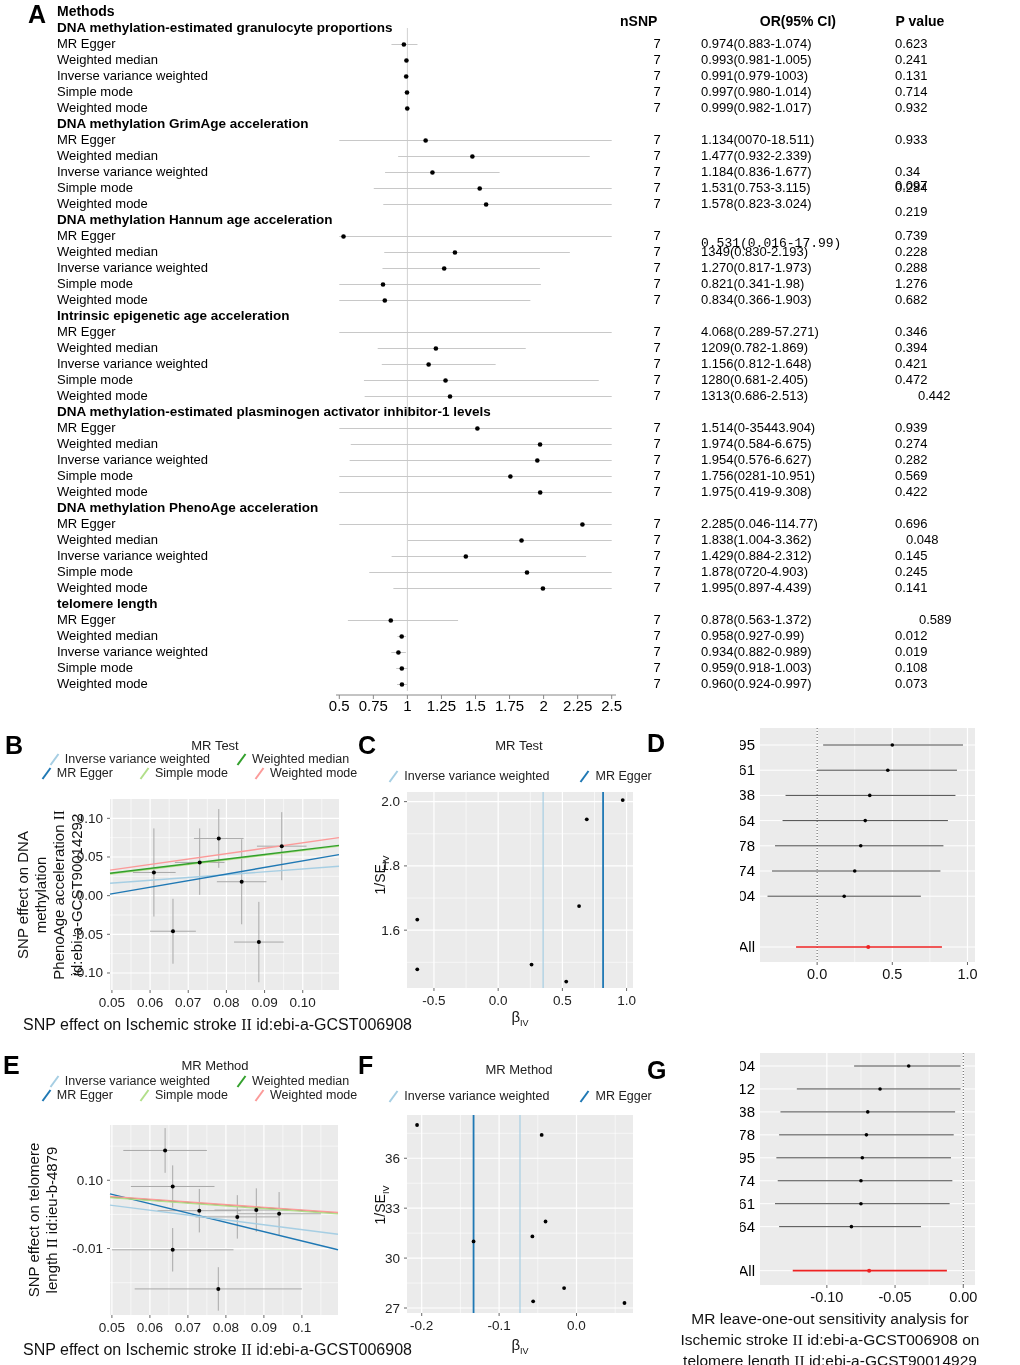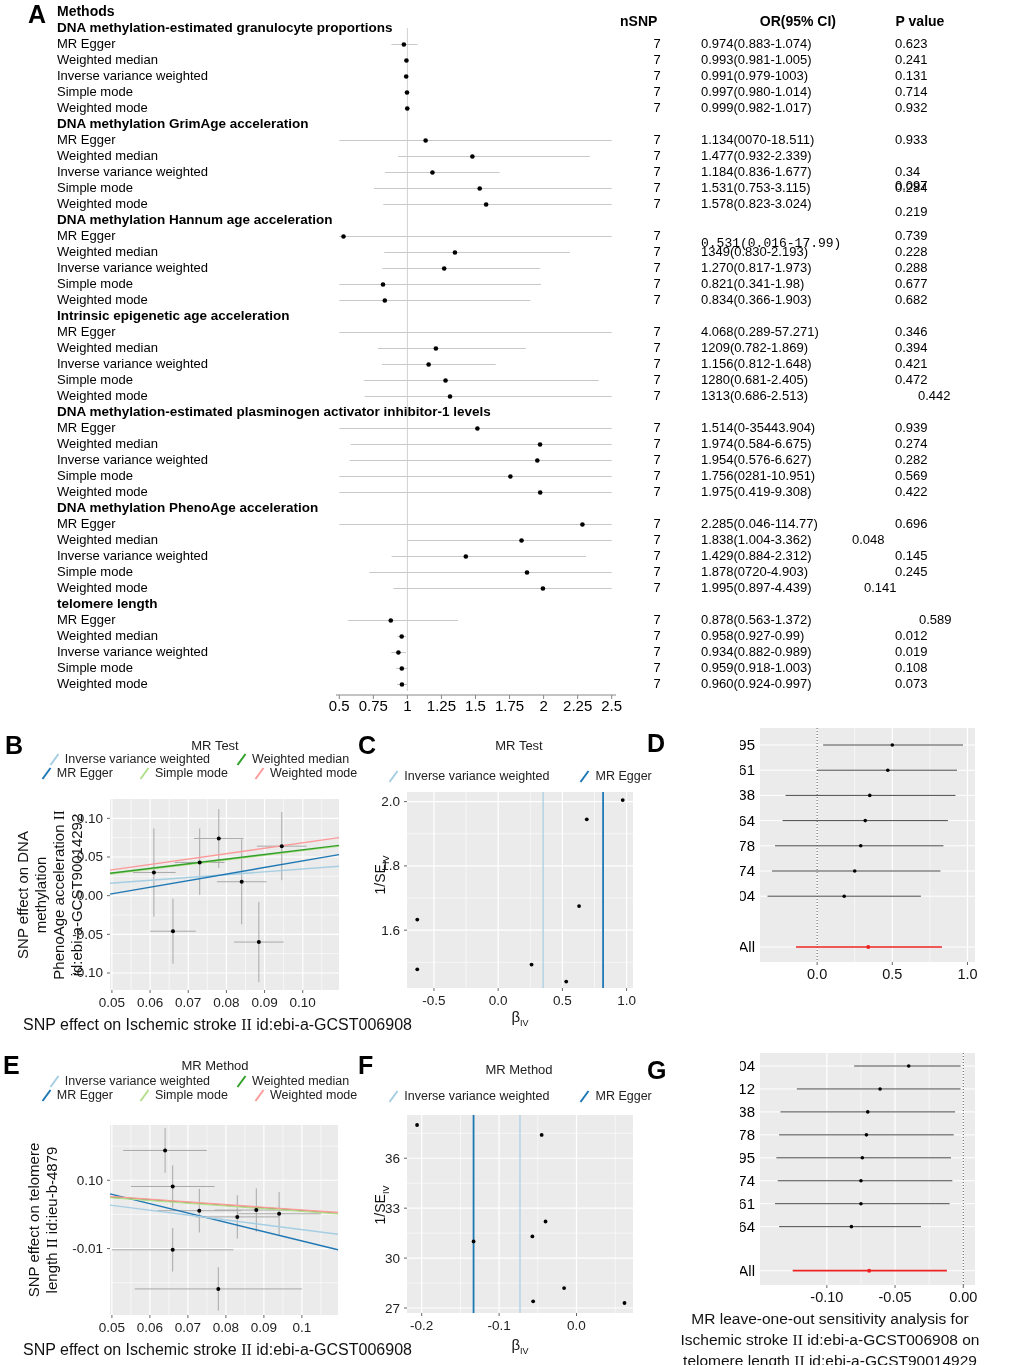--- a/index.html
+++ b/index.html
@@ -244,21 +244,21 @@
         <div class="a-row" style="position: absolute; left: 640px; top: 244px; width: 34px; text-align: center;">7</div>
         <div class="a-row" style="position: absolute; left: 701px; top: 244px;">1349(0.830-2.193)</div>
         <div class="a-row" style="position: absolute; left: 895px; top: 244px;">0.228</div>
         <div class="a-row" style="position: absolute; left: 57px; top: 260px;">Inverse variance weighted</div>
         <div class="a-row" style="position: absolute; left: 640px; top: 260px; width: 34px; text-align: center;">7</div>
         <div class="a-row" style="position: absolute; left: 701px; top: 260px;">1.270(0.817-1.973)</div>
         <div class="a-row" style="position: absolute; left: 895px; top: 260px;">0.288</div>
         <div class="a-row" style="position: absolute; left: 57px; top: 276px;">Simple mode</div>
         <div class="a-row" style="position: absolute; left: 640px; top: 276px; width: 34px; text-align: center;">7</div>
         <div class="a-row" style="position: absolute; left: 701px; top: 276px;">0.821(0.341-1.98)</div>
-        <div class="a-row" style="position: absolute; left: 895px; top: 276px;">0.677</div>
+        <div class="a-row" style="position: absolute; left: 895px; top: 276px;">1.276</div>
         <div class="a-row" style="position: absolute; left: 57px; top: 292px;">Weighted mode</div>
         <div class="a-row" style="position: absolute; left: 640px; top: 292px; width: 34px; text-align: center;">7</div>
         <div class="a-row" style="position: absolute; left: 701px; top: 292px;">0.834(0.366-1.903)</div>
         <div class="a-row" style="position: absolute; left: 895px; top: 292px;">0.682</div>
         <div class="a-title" style="position: absolute; left: 57px; top: 308px;">Intrinsic epigenetic age acceleration</div>
         <div class="a-row" style="position: absolute; left: 57px; top: 324px;">MR Egger</div>
         <div class="a-row" style="position: absolute; left: 640px; top: 324px; width: 34px; text-align: center;">7</div>
         <div class="a-row" style="position: absolute; left: 701px; top: 324px;">4.068(0.289-57.271)</div>
         <div class="a-row" style="position: absolute; left: 895px; top: 324px;">0.346</div>
         <div class="a-row" style="position: absolute; left: 57px; top: 340px;">Weighted median</div>
@@ -299,33 +299,33 @@
         <div class="a-row" style="position: absolute; left: 701px; top: 484px;">1.975(0.419-9.308)</div>
         <div class="a-row" style="position: absolute; left: 895px; top: 484px;">0.422</div>
         <div class="a-title" style="position: absolute; left: 57px; top: 500px;">DNA methylation PhenoAge acceleration</div>
         <div class="a-row" style="position: absolute; left: 57px; top: 516px;">MR Egger</div>
         <div class="a-row" style="position: absolute; left: 640px; top: 516px; width: 34px; text-align: center;">7</div>
         <div class="a-row" style="position: absolute; left: 701px; top: 516px;">2.285(0.046-114.77)</div>
         <div class="a-row" style="position: absolute; left: 895px; top: 516px;">0.696</div>
         <div class="a-row" style="position: absolute; left: 57px; top: 532px;">Weighted median</div>
         <div class="a-row" style="position: absolute; left: 640px; top: 532px; width: 34px; text-align: center;">7</div>
         <div class="a-row" style="position: absolute; left: 701px; top: 532px;">1.838(1.004-3.362)</div>
-        <div class="a-row" style="position: absolute; left: 852px; top: 532px;">0.048</div>
+        <div class="a-row" style="position: absolute; left: 906px; top: 532px;">0.048</div>
         <div class="a-row" style="position: absolute; left: 57px; top: 548px;">Inverse variance weighted</div>
         <div class="a-row" style="position: absolute; left: 640px; top: 548px; width: 34px; text-align: center;">7</div>
         <div class="a-row" style="position: absolute; left: 701px; top: 548px;">1.429(0.884-2.312)</div>
         <div class="a-row" style="position: absolute; left: 895px; top: 548px;">0.145</div>
         <div class="a-row" style="position: absolute; left: 57px; top: 564px;">Simple mode</div>
         <div class="a-row" style="position: absolute; left: 640px; top: 564px; width: 34px; text-align: center;">7</div>
         <div class="a-row" style="position: absolute; left: 701px; top: 564px;">1.878(0720-4.903)</div>
         <div class="a-row" style="position: absolute; left: 895px; top: 564px;">0.245</div>
         <div class="a-row" style="position: absolute; left: 57px; top: 580px;">Weighted mode</div>
         <div class="a-row" style="position: absolute; left: 640px; top: 580px; width: 34px; text-align: center;">7</div>
         <div class="a-row" style="position: absolute; left: 701px; top: 580px;">1.995(0.897-4.439)</div>
-        <div class="a-row" style="position: absolute; left: 864px; top: 580px;">0.141</div>
+        <div class="a-row" style="position: absolute; left: 895px; top: 580px;">0.141</div>
         <div class="a-title" style="position: absolute; left: 57px; top: 596px;">telomere length</div>
         <div class="a-row" style="position: absolute; left: 57px; top: 612px;">MR Egger</div>
         <div class="a-row" style="position: absolute; left: 640px; top: 612px; width: 34px; text-align: center;">7</div>
         <div class="a-row" style="position: absolute; left: 701px; top: 612px;">0.878(0.563-1.372)</div>
         <div class="a-row" style="position: absolute; left: 895px; top: 612px; margin-left: 24px;">0.589</div>
         <div class="a-row" style="position: absolute; left: 57px; top: 628px;">Weighted median</div>
         <div class="a-row" style="position: absolute; left: 640px; top: 628px; width: 34px; text-align: center;">7</div>
         <div class="a-row" style="position: absolute; left: 701px; top: 628px;">0.958(0.927-0.99)</div>
         <div class="a-row" style="position: absolute; left: 895px; top: 628px;">0.012</div>
         <div class="a-row" style="position: absolute; left: 57px; top: 644px;">Inverse variance weighted</div>

